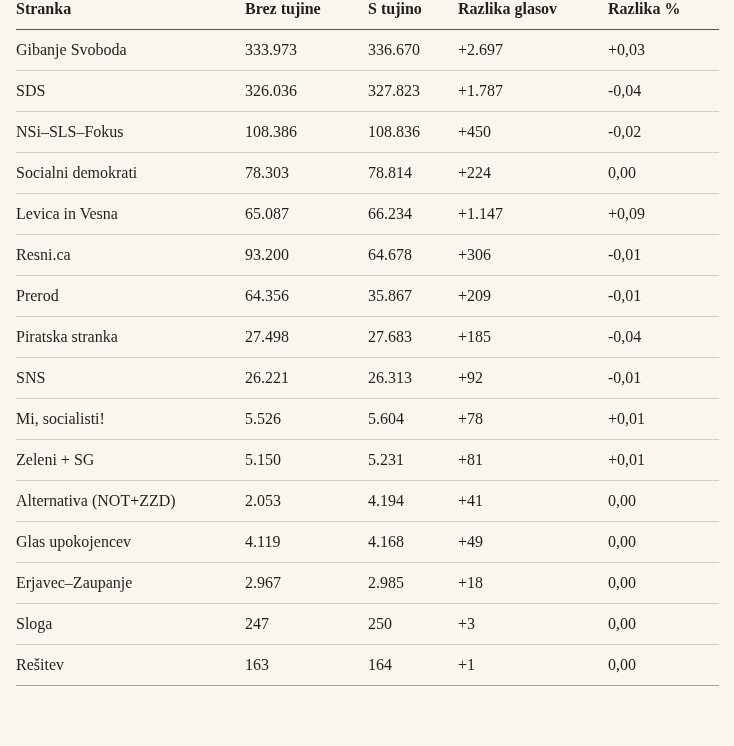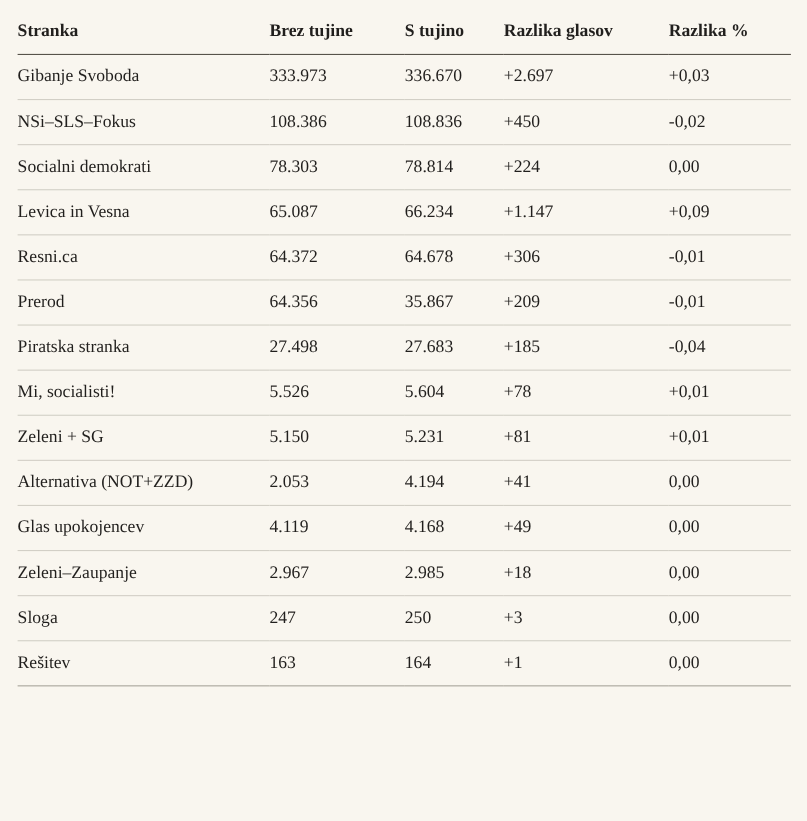--- a/index.html
+++ b/index.html
@@ -19,21 +19,21 @@
   }
   table.results {
     width: 703px;
     border-collapse: collapse;
     table-layout: fixed;
     font-size: 16px;
   }
   table.results th {
     text-align: left;
     font-weight: bold;
-    padding: 20px 4px 11px 0;
+    padding: 0 4px 11px 0;
     border-bottom: 1px solid #57534b;
     font-size: 16px;
     white-space: nowrap;
   }
   table.results td {
     padding: 10px 4px 10px 0;
     border-bottom: 1px solid #d2cfc6;
     white-space: nowrap;
     line-height: 20px;
   }
@@ -69,20 +69,27 @@
     </thead>
     <tbody id="results-body">
         <tr>
           <td>Gibanje Svoboda</td>
           <td>333.973</td>
           <td>336.670</td>
           <td>+2.697</td>
           <td>+0,03</td>
         </tr>
         <tr>
+          <td>SDS</td>
+          <td>326.036</td>
+          <td>327.823</td>
+          <td>+1.787</td>
+          <td>-0,04</td>
+        </tr>
+        <tr>
           <td>NSi–SLS–Fokus</td>
           <td>108.386</td>
           <td>108.836</td>
           <td>+450</td>
           <td>-0,02</td>
         </tr>
         <tr>
           <td>Socialni demokrati</td>
           <td>78.303</td>
           <td>78.814</td>
@@ -91,38 +98,45 @@
         </tr>
         <tr>
           <td>Levica in Vesna</td>
           <td>65.087</td>
           <td>66.234</td>
           <td>+1.147</td>
           <td>+0,09</td>
         </tr>
         <tr>
           <td>Resni.ca</td>
-          <td>64.372</td>
+          <td>93.200</td>
           <td>64.678</td>
           <td>+306</td>
           <td>-0,01</td>
         </tr>
         <tr>
           <td>Prerod</td>
           <td>64.356</td>
           <td>35.867</td>
           <td>+209</td>
           <td>-0,01</td>
         </tr>
         <tr>
           <td>Piratska stranka</td>
           <td>27.498</td>
           <td>27.683</td>
           <td>+185</td>
           <td>-0,04</td>
+        </tr>
+        <tr>
+          <td>SNS</td>
+          <td>26.221</td>
+          <td>26.313</td>
+          <td>+92</td>
+          <td>-0,01</td>
         </tr>
         <tr>
           <td>Mi, socialisti!</td>
           <td>5.526</td>
           <td>5.604</td>
           <td>+78</td>
           <td>+0,01</td>
         </tr>
         <tr>
           <td>Zeleni + SG</td>
@@ -139,21 +153,21 @@
           <td>0,00</td>
         </tr>
         <tr>
           <td>Glas upokojencev</td>
           <td>4.119</td>
           <td>4.168</td>
           <td>+49</td>
           <td>0,00</td>
         </tr>
         <tr>
-          <td>Zeleni–Zaupanje</td>
+          <td>Erjavec–Zaupanje</td>
           <td>2.967</td>
           <td>2.985</td>
           <td>+18</td>
           <td>0,00</td>
         </tr>
         <tr>
           <td>Sloga</td>
           <td>247</td>
           <td>250</td>
           <td>+3</td>

